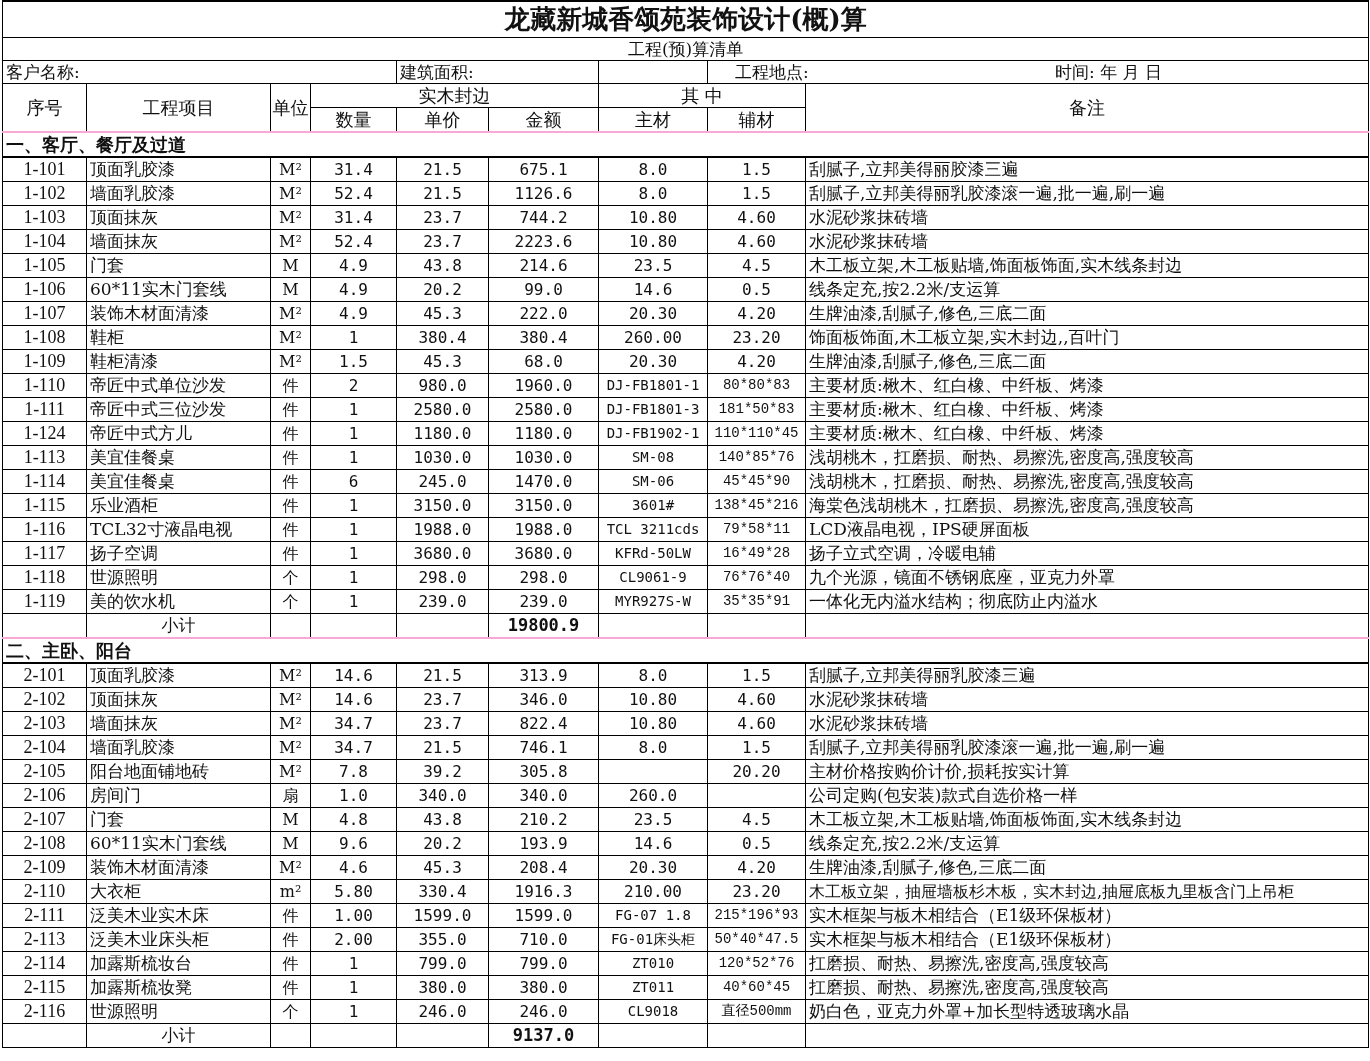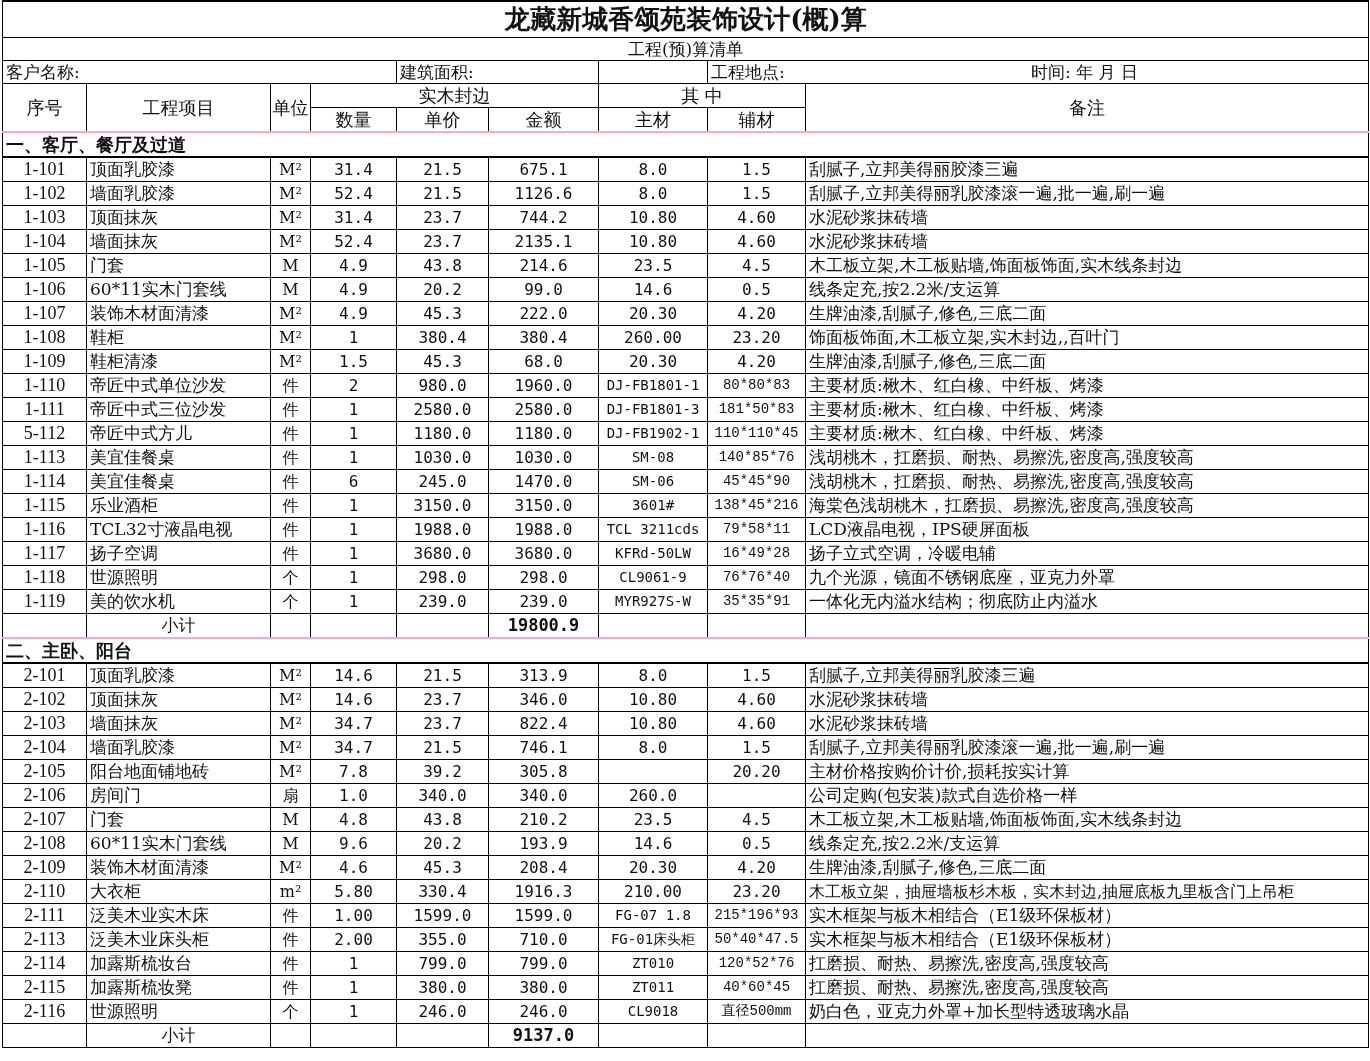--- a/index.html
+++ b/index.html
@@ -44,21 +44,21 @@
           <td colspan="9">龙藏新城香颂苑装饰设计(概)算</td>
         </tr>
     <tr class="subtitle">
           <td colspan="9">工程(预)算清单</td>
         </tr>
     <tr class="info">
       <td colspan="4">客户名称:</td>
       <td colspan="2">建筑面积:</td>
       <td></td>
       <td colspan="2" style="padding:0;">
-        <span style="display:inline-block;width:320px;padding-left:3px;">工程地点:</span><span>时间:    年   月   日</span>
+        <span style="display:inline-block;width:320px;padding-left:3px;margin-left:24px;">工程地点:</span><span>时间:    年   月   日</span>
       </td>
     </tr>
     <tr class="hdr">
       <td rowspan="2" style="height:46px;">序号</td>
       <td rowspan="2">工程项目</td>
       <td rowspan="2" style="padding:0;">单位</td>
       <td colspan="3">实木封边</td>
       <td colspan="2">其      中</td>
       <td rowspan="2">备注</td>
     </tr>
@@ -104,21 +104,21 @@
           <td class="num">10.80</td>
           <td class="num">4.60</td>
           <td class="note">水泥砂浆抹砖墙</td>
         </tr>
         <tr>
           <td class="serial">1-104</td>
           <td>墙面抹灰</td>
           <td class="unit">M²</td>
           <td class="num">52.4</td>
           <td class="num">23.7</td>
-          <td class="num">2135.1</td>
+          <td class="num">2223.6</td>
           <td class="num">10.80</td>
           <td class="num">4.60</td>
           <td class="note">水泥砂浆抹砖墙</td>
         </tr>
         <tr>
           <td class="serial">1-105</td>
           <td>门套</td>
           <td class="unit">M</td>
           <td class="num">4.9</td>
           <td class="num">43.8</td>
@@ -187,21 +187,21 @@
           <td>帝匠中式三位沙发</td>
           <td class="unit">件</td>
           <td class="num">1</td>
           <td class="num">2580.0</td>
           <td class="num">2580.0</td>
           <td class="code">DJ-FB1801-3</td>
           <td class="dims">181*50*83</td>
           <td class="note">主要材质:楸木、红白橡、中纤板、烤漆</td>
         </tr>
         <tr>
-          <td class="serial">5-112</td>
+          <td class="serial">1-124</td>
           <td>帝匠中式方儿</td>
           <td class="unit">件</td>
           <td class="num">1</td>
           <td class="num">1180.0</td>
           <td class="num">1180.0</td>
           <td class="code">DJ-FB1902-1</td>
           <td class="dims">110*110*45</td>
           <td class="note">主要材质:楸木、红白橡、中纤板、烤漆</td>
         </tr>
         <tr>

